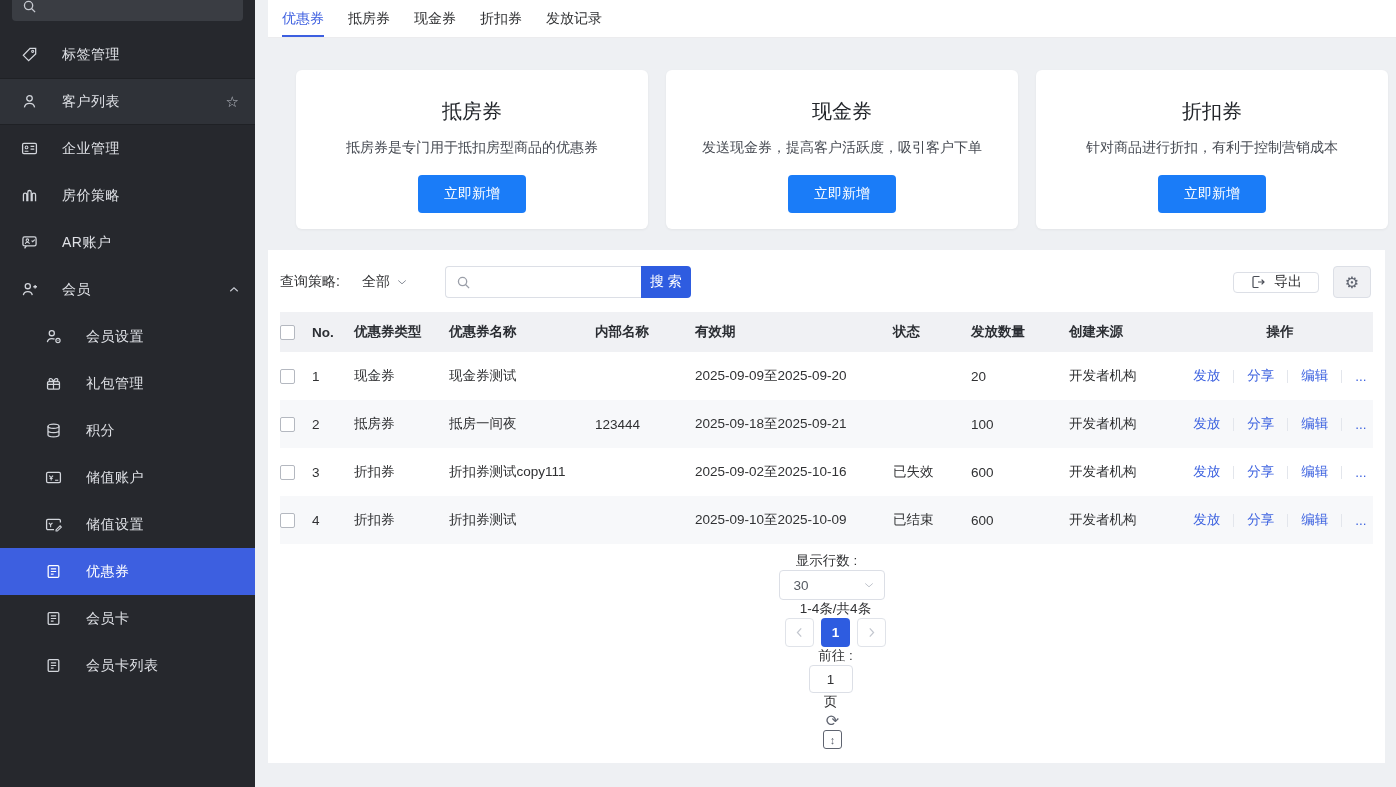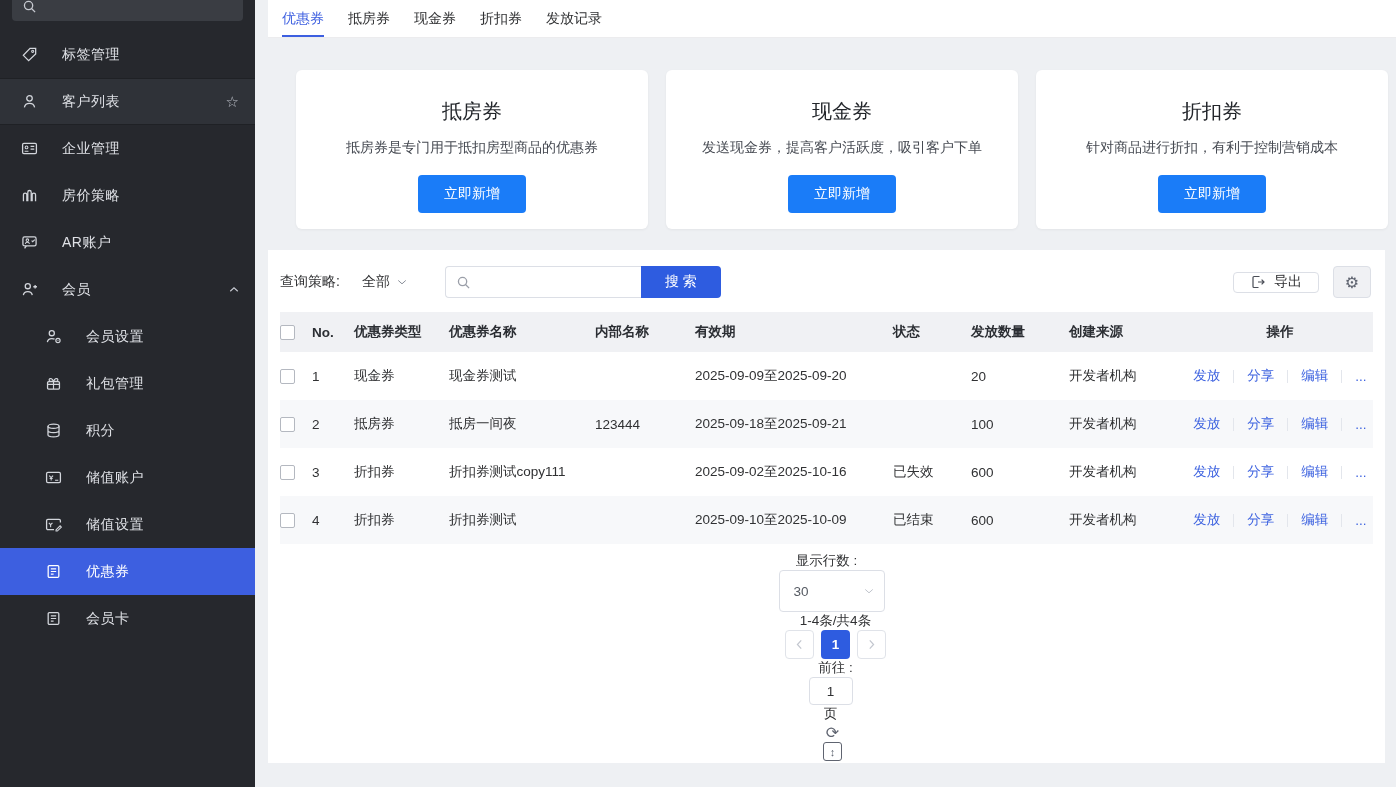--- a/index.html
+++ b/index.html
@@ -41,39 +41,39 @@
 
   
   .panel { background:#ffffff; margin:21px 11px 0 0; height:513px; display:flex; flex-direction:column; }
   .filter { display:flex; align-items:center; padding:16px 4px 12px 12px; }
   .filter-label { font-size:14px; color:#303133; }
   .strategy { margin-left:22px; display:flex; align-items:center; gap:7px; cursor:pointer; }
   .strategy .chev { width:10px; height:10px; }
   .search-group { display:flex; margin-left:38px; }
   .search-box { width:196px; height:32px; border:1px solid #dcdfe6; border-right:none; border-radius:4px 0 0 4px; background:#fff; display:flex; align-items:center; padding-left:10px; }
   .search-box svg { width:15px; height:15px; }
-  .search-btn { width:80px; height:32px; background:#2e5ce0; color:#fff; border:none; border-radius:0 4px 4px 0; font-size:14px; cursor:pointer; }
+  .search-btn { width:50px; height:32px; background:#2e5ce0; color:#fff; border:none; border-radius:0 4px 4px 0; font-size:14px; cursor:pointer; }
   .filter-right { margin-left:auto; display:flex; align-items:center; gap:14px; padding-right:10px; }
   .export-btn { height:21px; padding:0 16px; background:#fff; border:1px solid #dcdfe6; border-radius:4px; display:flex; align-items:center; gap:8px; font-size:14px; color:#303133; cursor:pointer; }
   .gear-btn { width:38px; height:32px; background:#f0f1f4; border:1px solid #dcdfe6; border-radius:4px; display:flex; align-items:center; justify-content:center; color:#5f6470; font-size:16px; cursor:pointer; }
 
   
   table { width:calc(100% - 24px); margin:2px 12px 0 12px; border-collapse:collapse; table-layout:fixed; }
   thead th { background:#f0f1f4; font-size:13.5px; font-weight:bold; color:#2b2e33; text-align:left; padding:11px 0; }
   tbody td { font-size:13.5px; color:#303133; padding:15px 0; }
   tbody tr:nth-child(even) { background:#f7f8fa; }
   .cb { display:inline-block; width:15px; height:15px; border:1px solid #b4b8c0; border-radius:2px; background:#fff; vertical-align:middle; cursor:pointer; }
   th.c-ops, td.c-ops { text-align:center; }
   .ops { display:flex; align-items:center; justify-content:center; }
   .ops .lnk { color:#3e63e0; cursor:pointer; font-size:13.5px; white-space:nowrap; }
   .ops .sep { width:1px; height:13px; background:#e3e6ec; margin:0 13px; }
 
   
   .pg { margin-top:auto; display:flex; align-items:center; padding:8px 12px 16px 12px; color:#303133; font-size:13.5px;flex-direction:column; }
-  .rows-select { width:106px; height:42px; border:1px solid #dcdfe6; border-radius:4px; margin-left:10px; display:flex; align-items:center; padding:0 10px 0 14px; color:#555a62; cursor:pointer; background:#fff; }
+  .rows-select { width:106px; height:30px; border:1px solid #dcdfe6; border-radius:4px; margin-left:10px; display:flex; align-items:center; padding:0 10px 0 14px; color:#555a62; cursor:pointer; background:#fff; }
   .rows-select .chev { margin-left:auto; width:10px; height:10px; }
   .range { margin-left:18px; }
   .pager { display:flex; align-items:center; gap:7px; margin-left:18px; }
   .pg-btn { width:29px; height:29px; border:1px solid #e0e3e9; border-radius:4px; background:#fff; display:flex; align-items:center; justify-content:center; cursor:pointer; }
   .pg-btn svg { width:11px; height:11px; }
   .pg-cur { width:29px; height:29px; border-radius:4px; background:#2e5ce0; color:#fff; display:flex; align-items:center; justify-content:center; font-weight:bold; cursor:pointer; }
   .goto-label { margin-left:18px; }
   .goto-input { width:44px; height:28px; border:1px solid #dcdfe6; border-radius:4px; text-align:center; font-size:13.5px; color:#303133; margin-left:8px; font-family:inherit; }
   .page-unit { margin-left:8px; }
   .ic-refresh { margin-left:12px; font-size:16px; color:#5f6470; cursor:pointer; }
@@ -278,20 +278,28 @@
         </span>
       <span class="lbl">优惠券</span>
     </div>
     <div class="nav-item nav-sub">
       <span class="ico">
           <svg viewBox="0 0 16 16" width="17" height="17" color="#d3d6dc">
             <use href="#i-doc"></use>
           </svg>
         </span>
       <span class="lbl">会员卡</span>
+    </div>
+    <div class="nav-item nav-sub">
+      <span class="ico">
+          <svg viewBox="0 0 16 16" width="17" height="17" color="#d3d6dc">
+            <use href="#i-doc"></use>
+          </svg>
+        </span>
+      <span class="lbl">会员卡列表</span>
     </div>
   </aside>
 
   <div class="gutter"></div>
 
   <div class="main">
 
     <div class="tabbar">
       <div class="tab active">优惠券</div>
       <div class="tab">抵房券</div>

